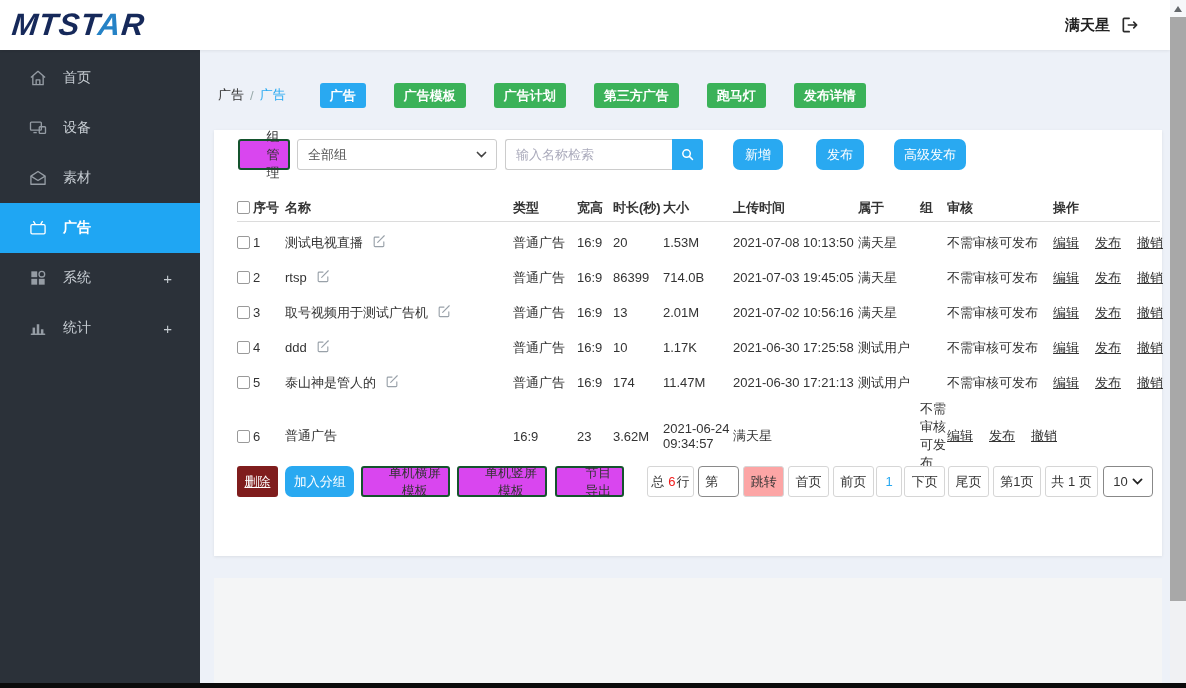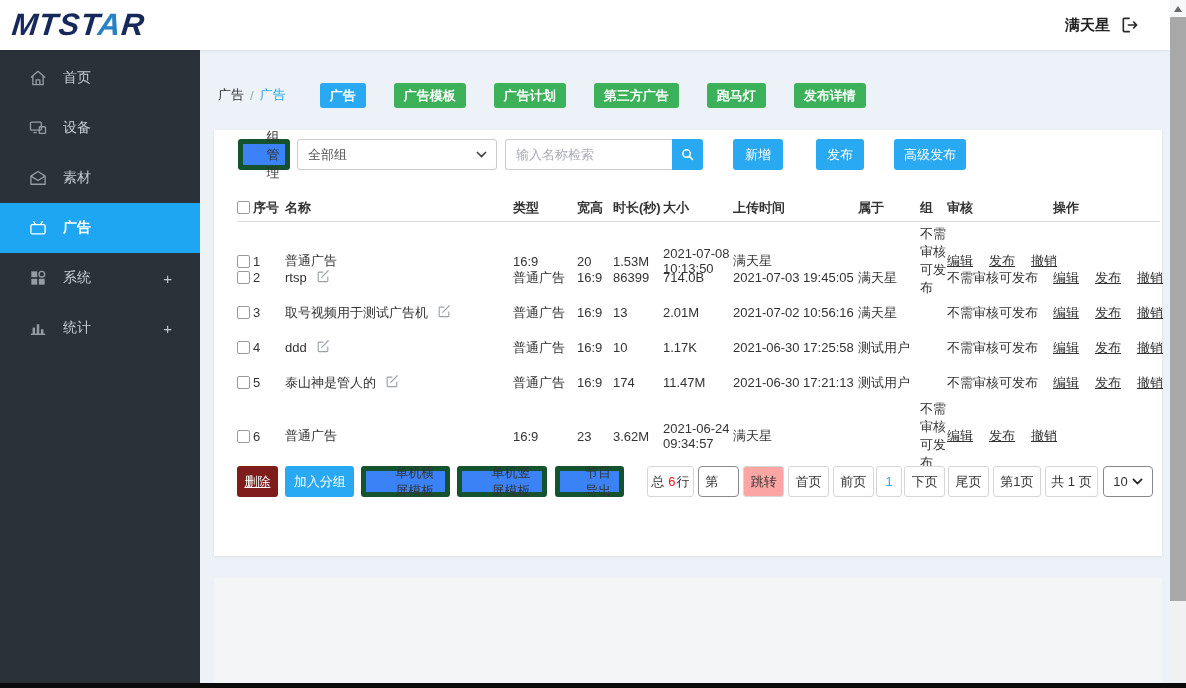--- a/index.html
+++ b/index.html
@@ -43,22 +43,22 @@
     color:#fff; font-weight:bold; margin-right:28px; cursor:pointer; white-space:nowrap; }
   .tab.blue{ background:#29a9f1; }
   .tab.green{ background:#3bb259; }
   
   .card{ position:absolute; left:214px; top:130px; width:948px; height:426px;
     background:#fff; box-shadow:0 1px 3px rgba(0,0,0,.08); z-index:2; }
   
   .toolbar{ position:absolute; left:24px; top:9px; height:31px; display:flex; align-items:center; }
   .btn{ height:31px; border-radius:3px; border:none; font-size:13px; cursor:pointer;
     display:inline-flex; align-items:center; justify-content:center; font-family:inherit; }
-  .btn-white{ background:#3b82f6; border:5px solid #14532d; color:#333;padding-left:24px; }
-  .btn-blue{ background:#29a9f1; color:#fff; }
+  .btn-white{ background:#d946ef; border:2px solid #14532d; color:#333;padding-left:24px; }
+  .btn-blue{ background:#29a9f1; color:#fff;border-radius:7px; }
   .btn-red{ background:#7f1d1d; color:#fff;text-decoration:underline; }
   .tb-groupmgr{ width:52px; }
   .sel-wrap{ position:relative; margin-left:7px; width:200px; height:31px; }
   .sel-box{ width:100%; height:100%; border:1px solid #ccc; border-radius:3px; background:#fff;
     display:flex; align-items:center; padding-left:10px; color:#555; cursor:pointer; }
   .sel-chev{ position:absolute; right:9px; top:9px; pointer-events:none; }
   .search-wrap{ display:flex; margin-left:8px; }
   .search-input{ width:167px; height:31px; border:1px solid #ccc; border-right:none;
     border-radius:3px 0 0 3px; padding:0 10px; font-size:13px; color:#333; outline:none; font-family:inherit; }
   .search-input::placeholder{ color:#aab; }
@@ -243,20 +243,29 @@
     <span>属于</span>
     <span>组</span>
     <span>审核</span>
     <span>操作</span>
   </div>
 
   <div class="tbody" id="table-body">
       <div class="trow grid-cols">
       <span class="cb"></span>
       <span class="c-index">1</span>
+      <span class="name-cell">
+        <span class="c-name">测试电视直播</span>
+        <span class="edit-ic">
+          <svg width="14" height="14" viewBox="0 0 16 16" fill="none" stroke="#99a1a9" stroke-width="1.3" stroke-linecap="round">
+            <path d="M13.5 9 v4.5 a1 1 0 0 1 -1 1 h-9 a1 1 0 0 1 -1 -1 v-9 a1 1 0 0 1 1 -1 H8"></path>
+            <path d="M6.5 9.5 L14 2"></path>
+          </svg>
+        </span>
+      </span>
       <span class="c-type">普通广告</span>
       <span class="c-ratio">16:9</span>
       <span class="c-duration">20</span>
       <span class="c-size">1.53M</span>
       <span class="c-uploaded">2021-07-08 10:13:50</span>
       <span class="c-owner">满天星</span>
       <span class="c-group"></span>
       <span class="c-audit">不需审核可发布</span>
       <span class="ops">
         <span class="op-link op-edit">编辑</span>

